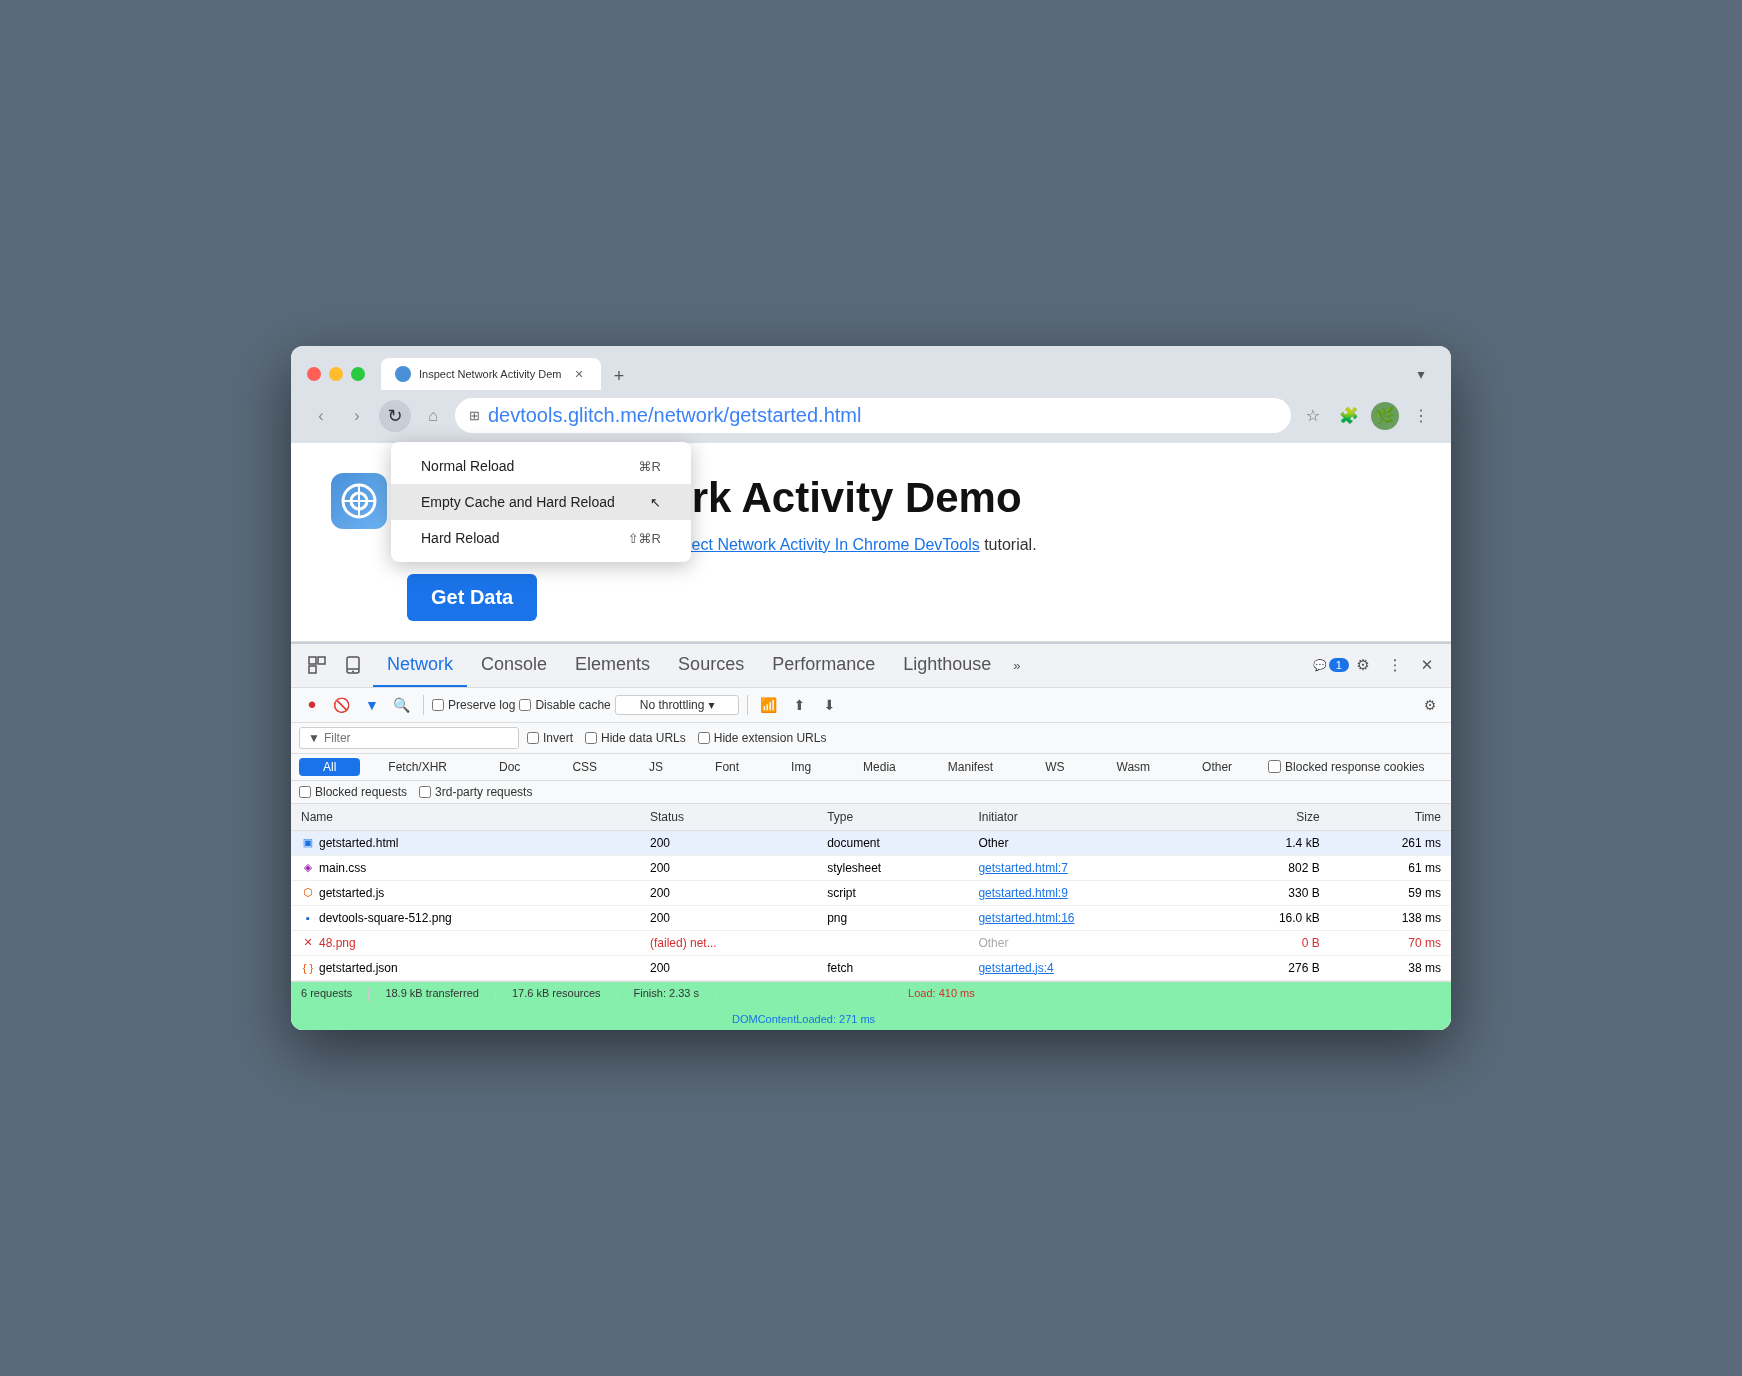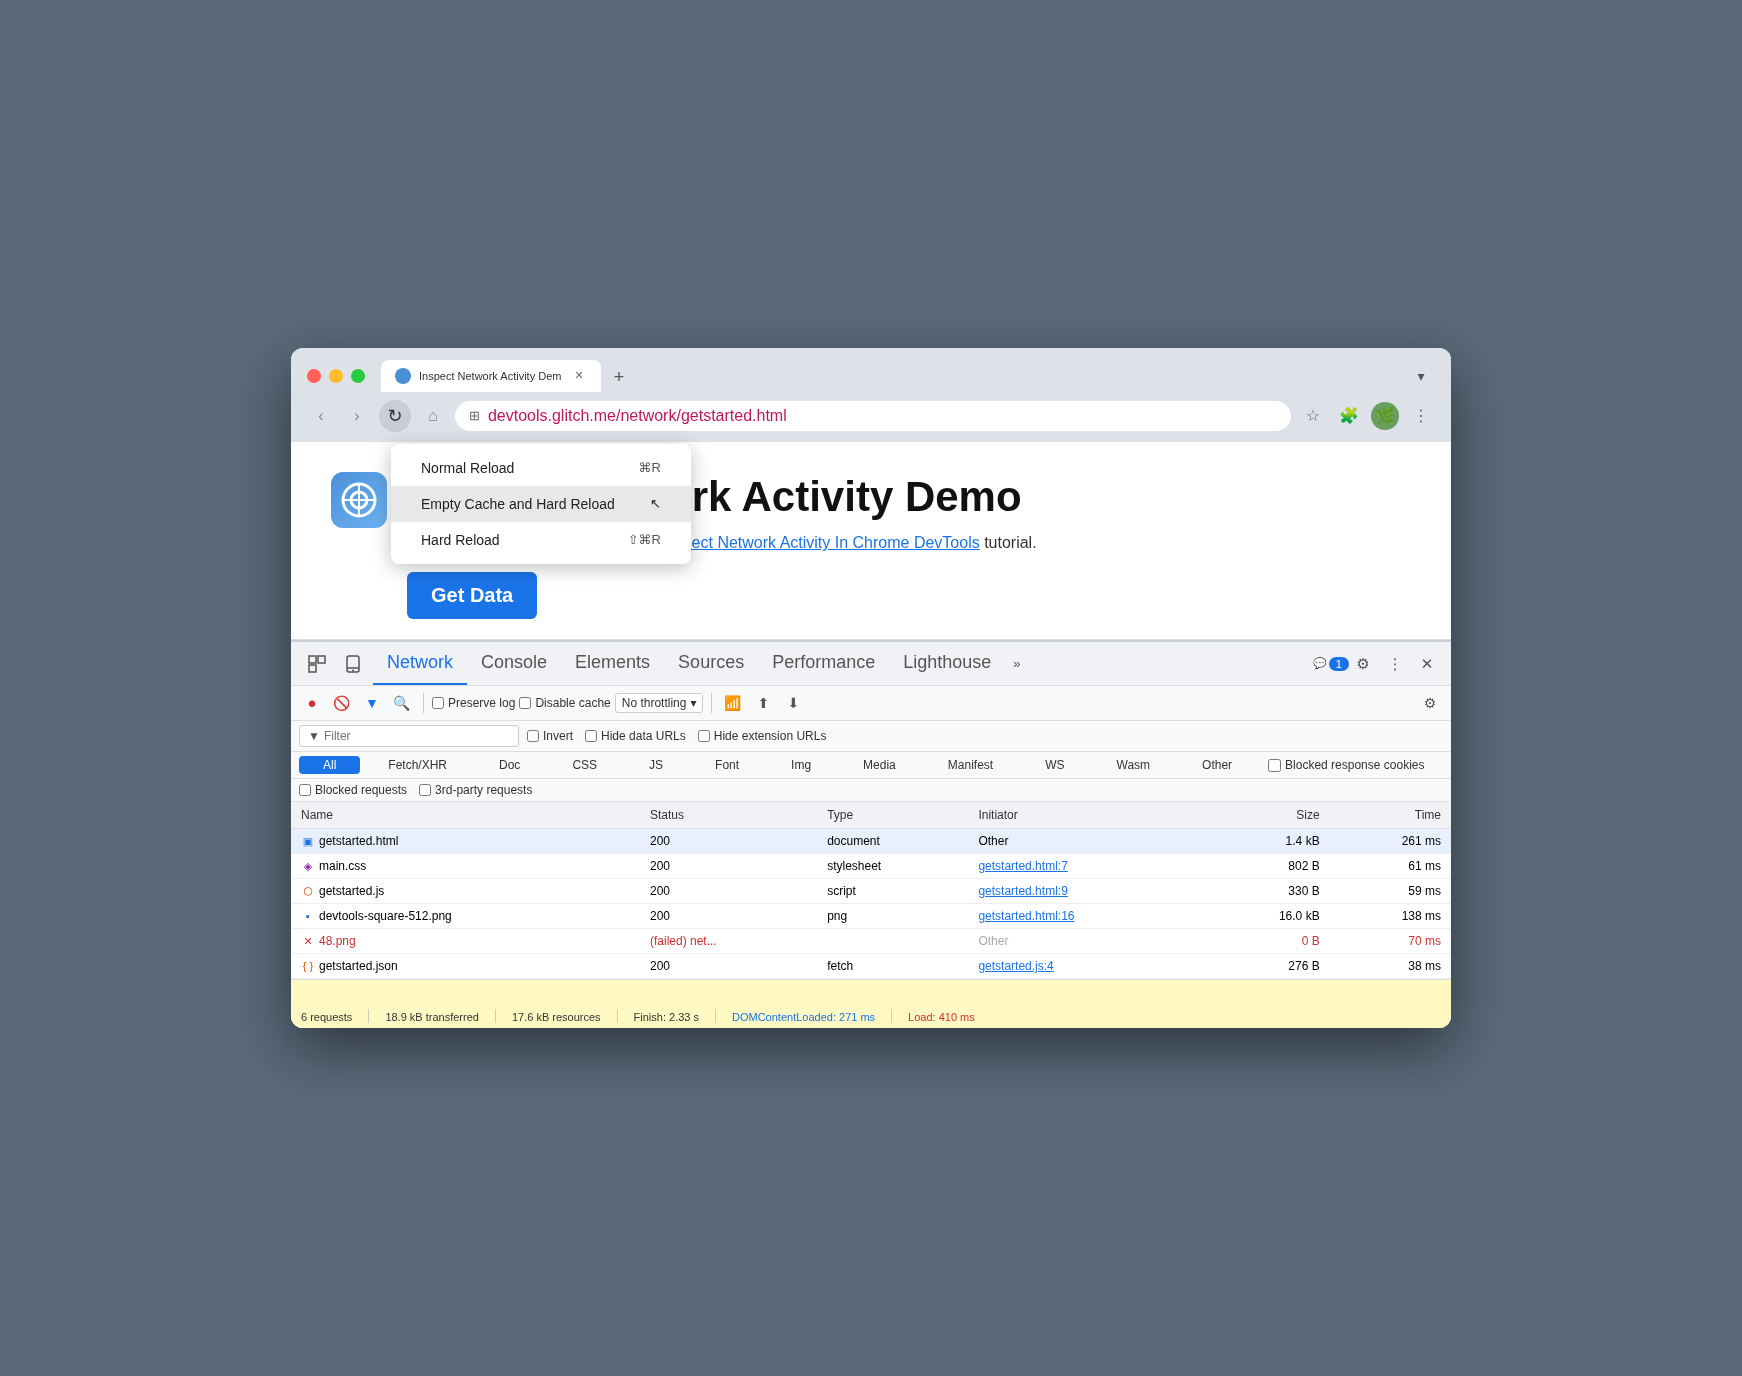--- a/index.html
+++ b/index.html
@@ -145,22 +145,22 @@
       display: flex;
       align-items: center;
       gap: 8px;
       font-size: 14px;
     }
     .url-icon {
       color: #666;
       font-size: 13px;
     }
     .url-text {
-      color: #be185d;
-      font-size: 16px;
+      color: #3b82f6;
+      font-size: 20px;
     }
     .address-actions {
       display: flex;
       gap: 8px;
       align-items: center;
     }
     .addr-btn {
       width: 28px;
       height: 28px;
       display: flex;
@@ -351,21 +351,21 @@
       white-space: nowrap;
     }
     .checkbox-label input { width: 12px; height: 12px; }
     .throttle-select {
       display: flex;
       align-items: center;
       gap: 4px;
       font-size: 12px;
       color: #333;
       border: 1px solid #ccc;
-      padding: 2px 6px;
+      padding: 2px 24px;
       border-radius: 3px;
       background: #fff;
       cursor: pointer;
     }
     .nt-separator {
       width: 1px;
       height: 20px;
       background: #ccc;
       margin: 0 4px;
     }
@@ -486,25 +486,25 @@
     .file-png { color: #1565c0; }
     .file-err { color: #d32f2f; }
     .file-json { color: #e65100; }
     .link-blue { color: #1a73e8; text-decoration: underline; }
     .name-cell { display: flex; align-items: center; }
     .status-failed { color: #d32f2f; }
     .name-red { color: #d32f2f; }
     .other-gray { color: #aaa; }
     
     .status-bar {
-      background: #fef9c3;
+      background: #86efac;
       border-top: 1px solid #ddd;
       padding: 5px 10px;
       display: flex;
-      align-items: flex-end;
+      align-items: flex-start;
       gap: 16px;
       font-size: 11px;
       color: #333;
     }
     .status-sep {
       width: 1px;
       height: 14px;
       background: #ccc;
     }
     .dom-loaded { color: #1a73e8; margin-top: 26px; }

